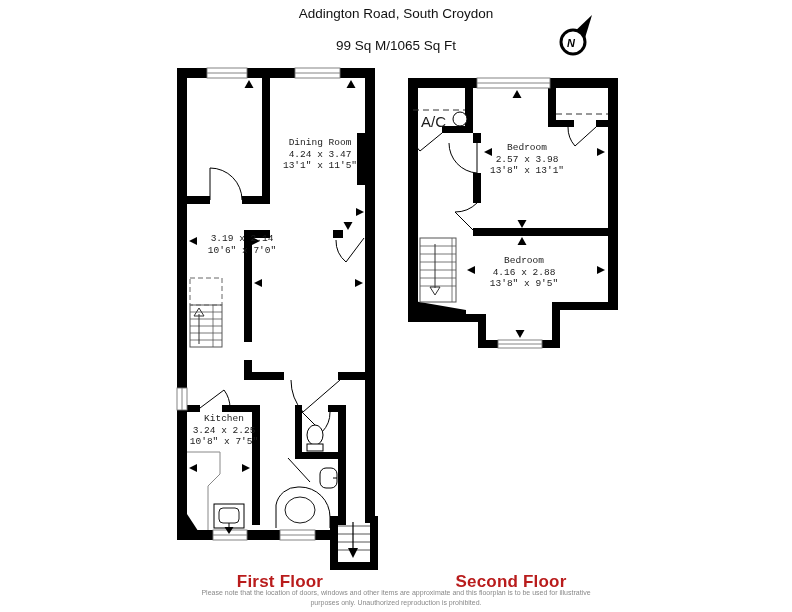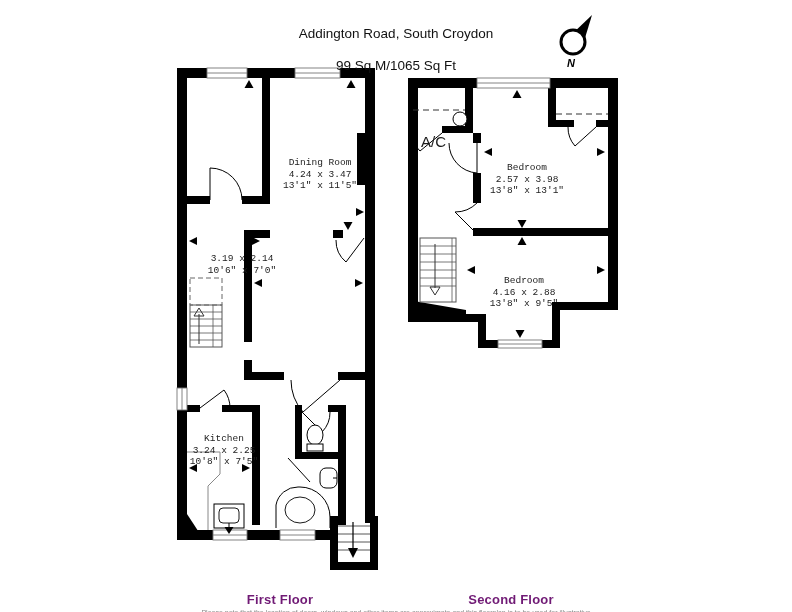--- a/index.html
+++ b/index.html
@@ -1,26 +1,26 @@
 <!DOCTYPE html>
 <html><head>
 <meta charset="utf-8">
 <style>
   html,body{margin:0;padding:0;background:#fff;}
   #page{position:relative;width:792px;height:612px;background:#fff;overflow:hidden;
         font-family:"Liberation Sans",sans-serif;color:#1c1c1c;}
   svg{position:absolute;left:0;top:0;}
-  .txt{position:absolute;z-index:5;margin-top:20px;}
+  .txt{position:absolute;z-index:5;}
   .title-line{left:396px;transform:translateX(-50%);white-space:nowrap;
               font-size:13.5px;line-height:16px;color:#111;}
   .room-label{transform:translateX(-50%);text-align:center;font-size:9.5px;
               line-height:11.5px;white-space:nowrap;color:#1c1c1c;}
   .room-label span{display:block;font-family:Liberation Mono, monospace;}
-  .floor-label{transform:translateX(-50%);font-size:13px;font-weight:700;
-               white-space:nowrap;color:#701a75;letter-spacing:.2px;}
+  .floor-label{transform:translateX(-50%);font-size:17px;font-weight:700;
+               white-space:nowrap;color:#b91c1c;letter-spacing:.2px;}
   .disclaimer{left:396px;transform:translateX(-50%);font-size:7px;line-height:9.5px;
               color:#8a8a8a;white-space:nowrap;}
   .ac-label{font-size:15px;color:#1c1c1c;}
   .compass-n{font-size:11px;font-style:italic;font-weight:700;
              transform:translate(-50%,-50%);color:#000;}
   .wall{fill:#000;}
   .thin{stroke:#000;stroke-width:1;fill:none;}
   .gray{stroke:#888;stroke-width:1;fill:none;}
   .winframe{fill:#fff;stroke:#777;stroke-width:0.9;}
 </style>

